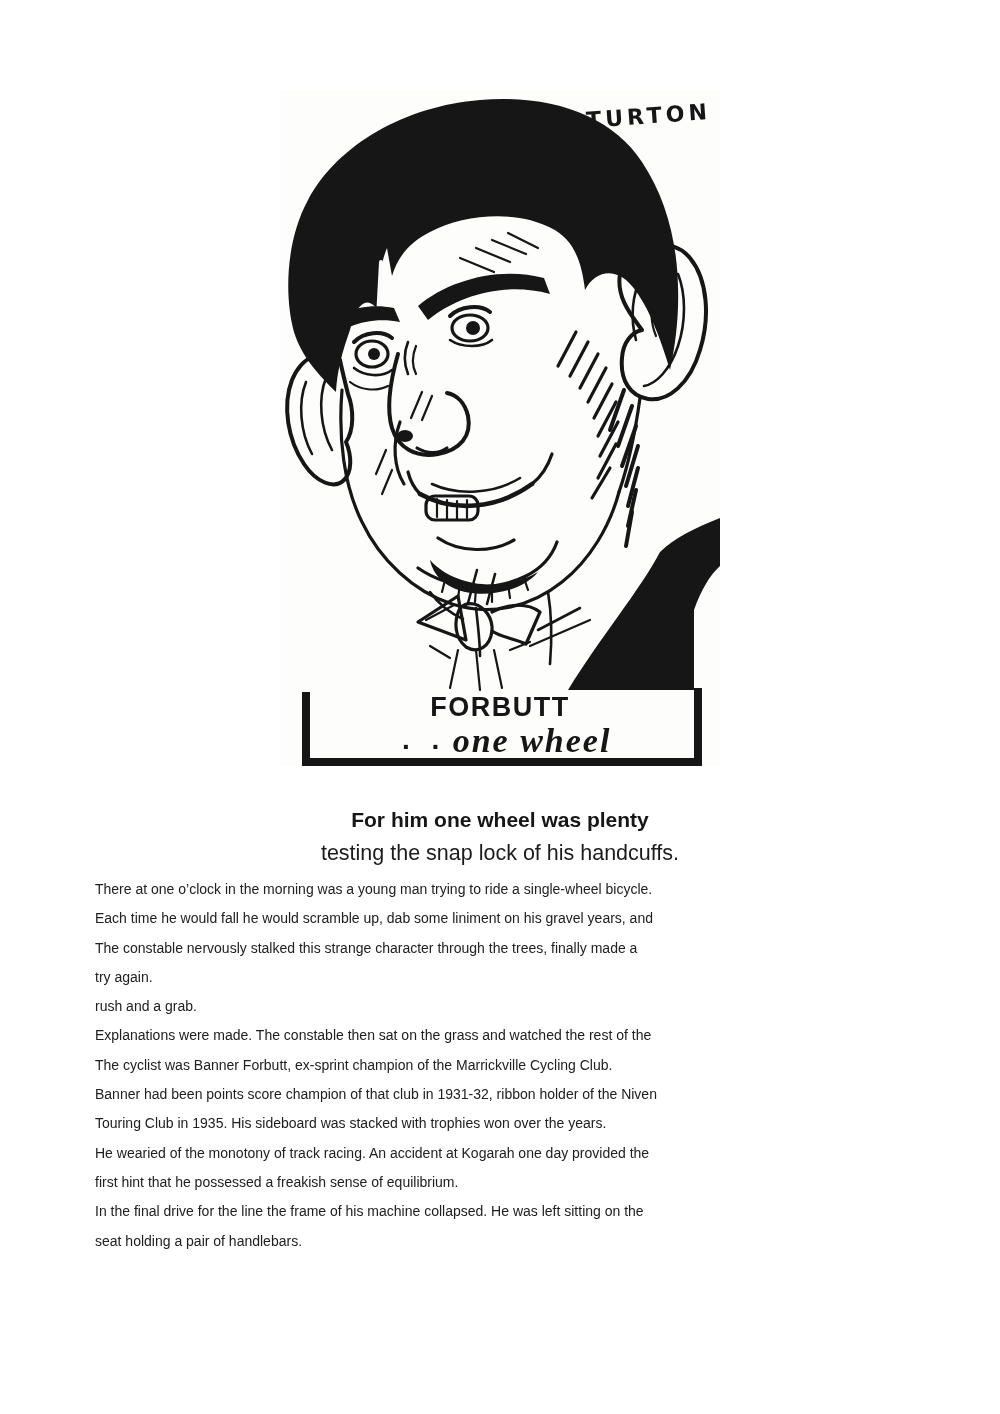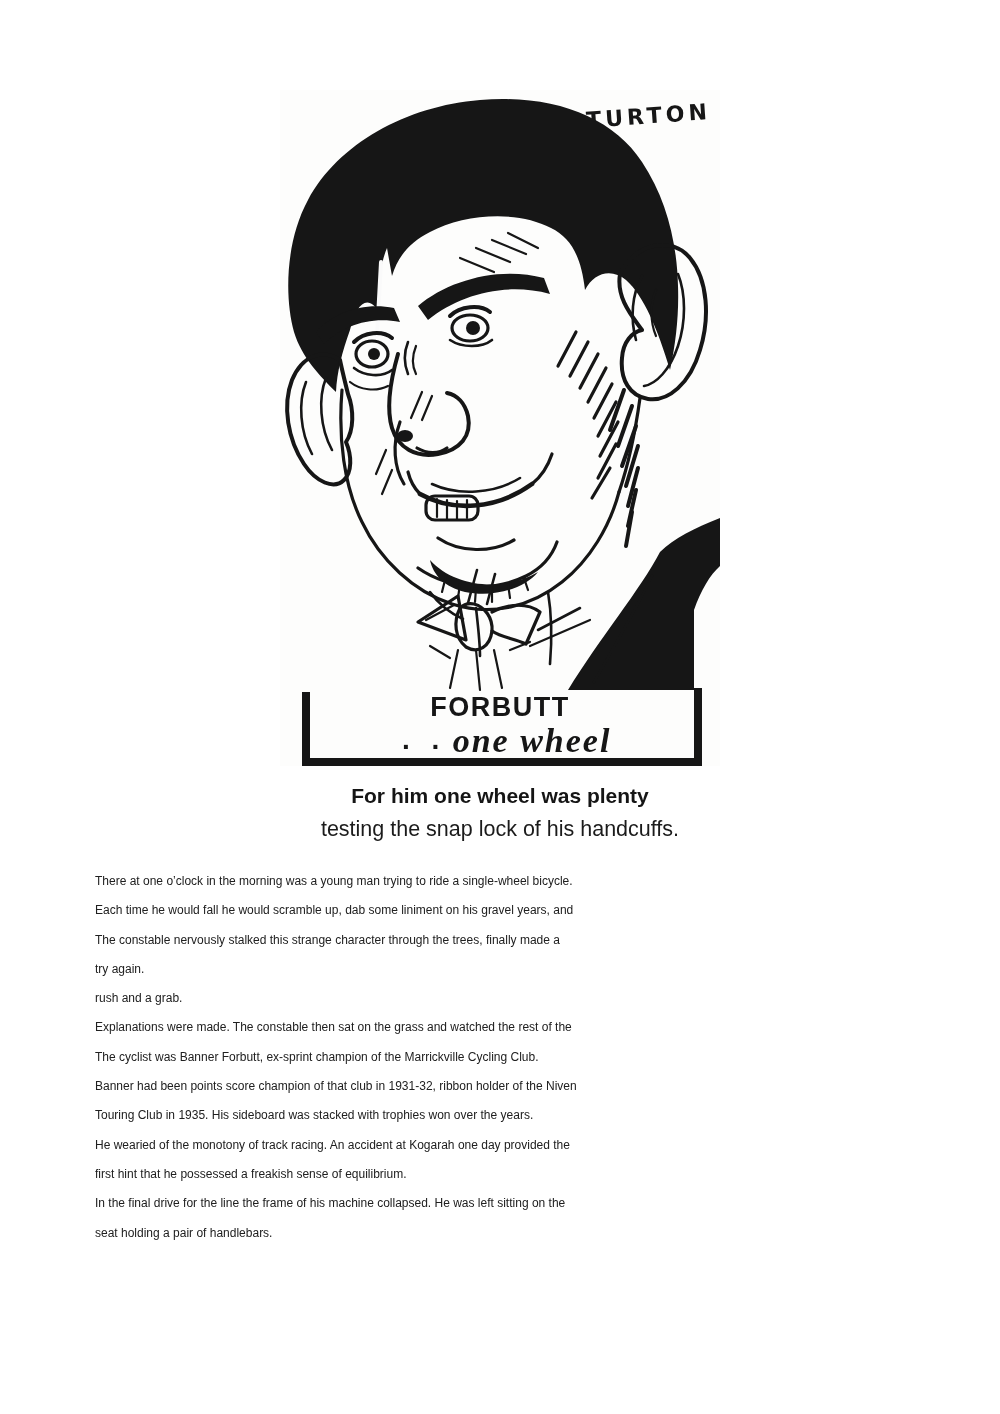--- a/index.html
+++ b/index.html
@@ -31,23 +31,24 @@
     letter-spacing:7px; fill:#161616;
   }
   .cap-sub {
     font-family:"Liberation Serif", serif; font-style:italic; font-weight:600;
     font-size:34px; letter-spacing:2px; fill:#161616;
   }
   .article { position:absolute; left:95px; width:810px; top:783px; }
   .heading {
     font-weight:bold; font-size:21px; line-height:26px; text-align:center;
     color:#151515;
+    margin-top:24px;
   }
   .subheading { font-size:21.5px; line-height:33px; text-align:center; margin-top:4px; color:#1b1b1b; }
-  .bodytext  { margin-top:21px; font-size:12px; line-height:29.3px; text-align:left; color:#202020; }
+  .bodytext  { margin-top:5px; font-size:14px; line-height:29.3px; text-align:left; color:#202020; }
   .bodytext div, .subheading div { white-space:nowrap; }
 </style>
 </head>
 <body>
 
 <div class="figure">
   <svg viewBox="0 0 440 676" xmlns="http://www.w3.org/2000/svg">
 
     <text class="sig-text" x="306" y="34" transform="rotate(-4 360 26)">TURTON</text>
 

